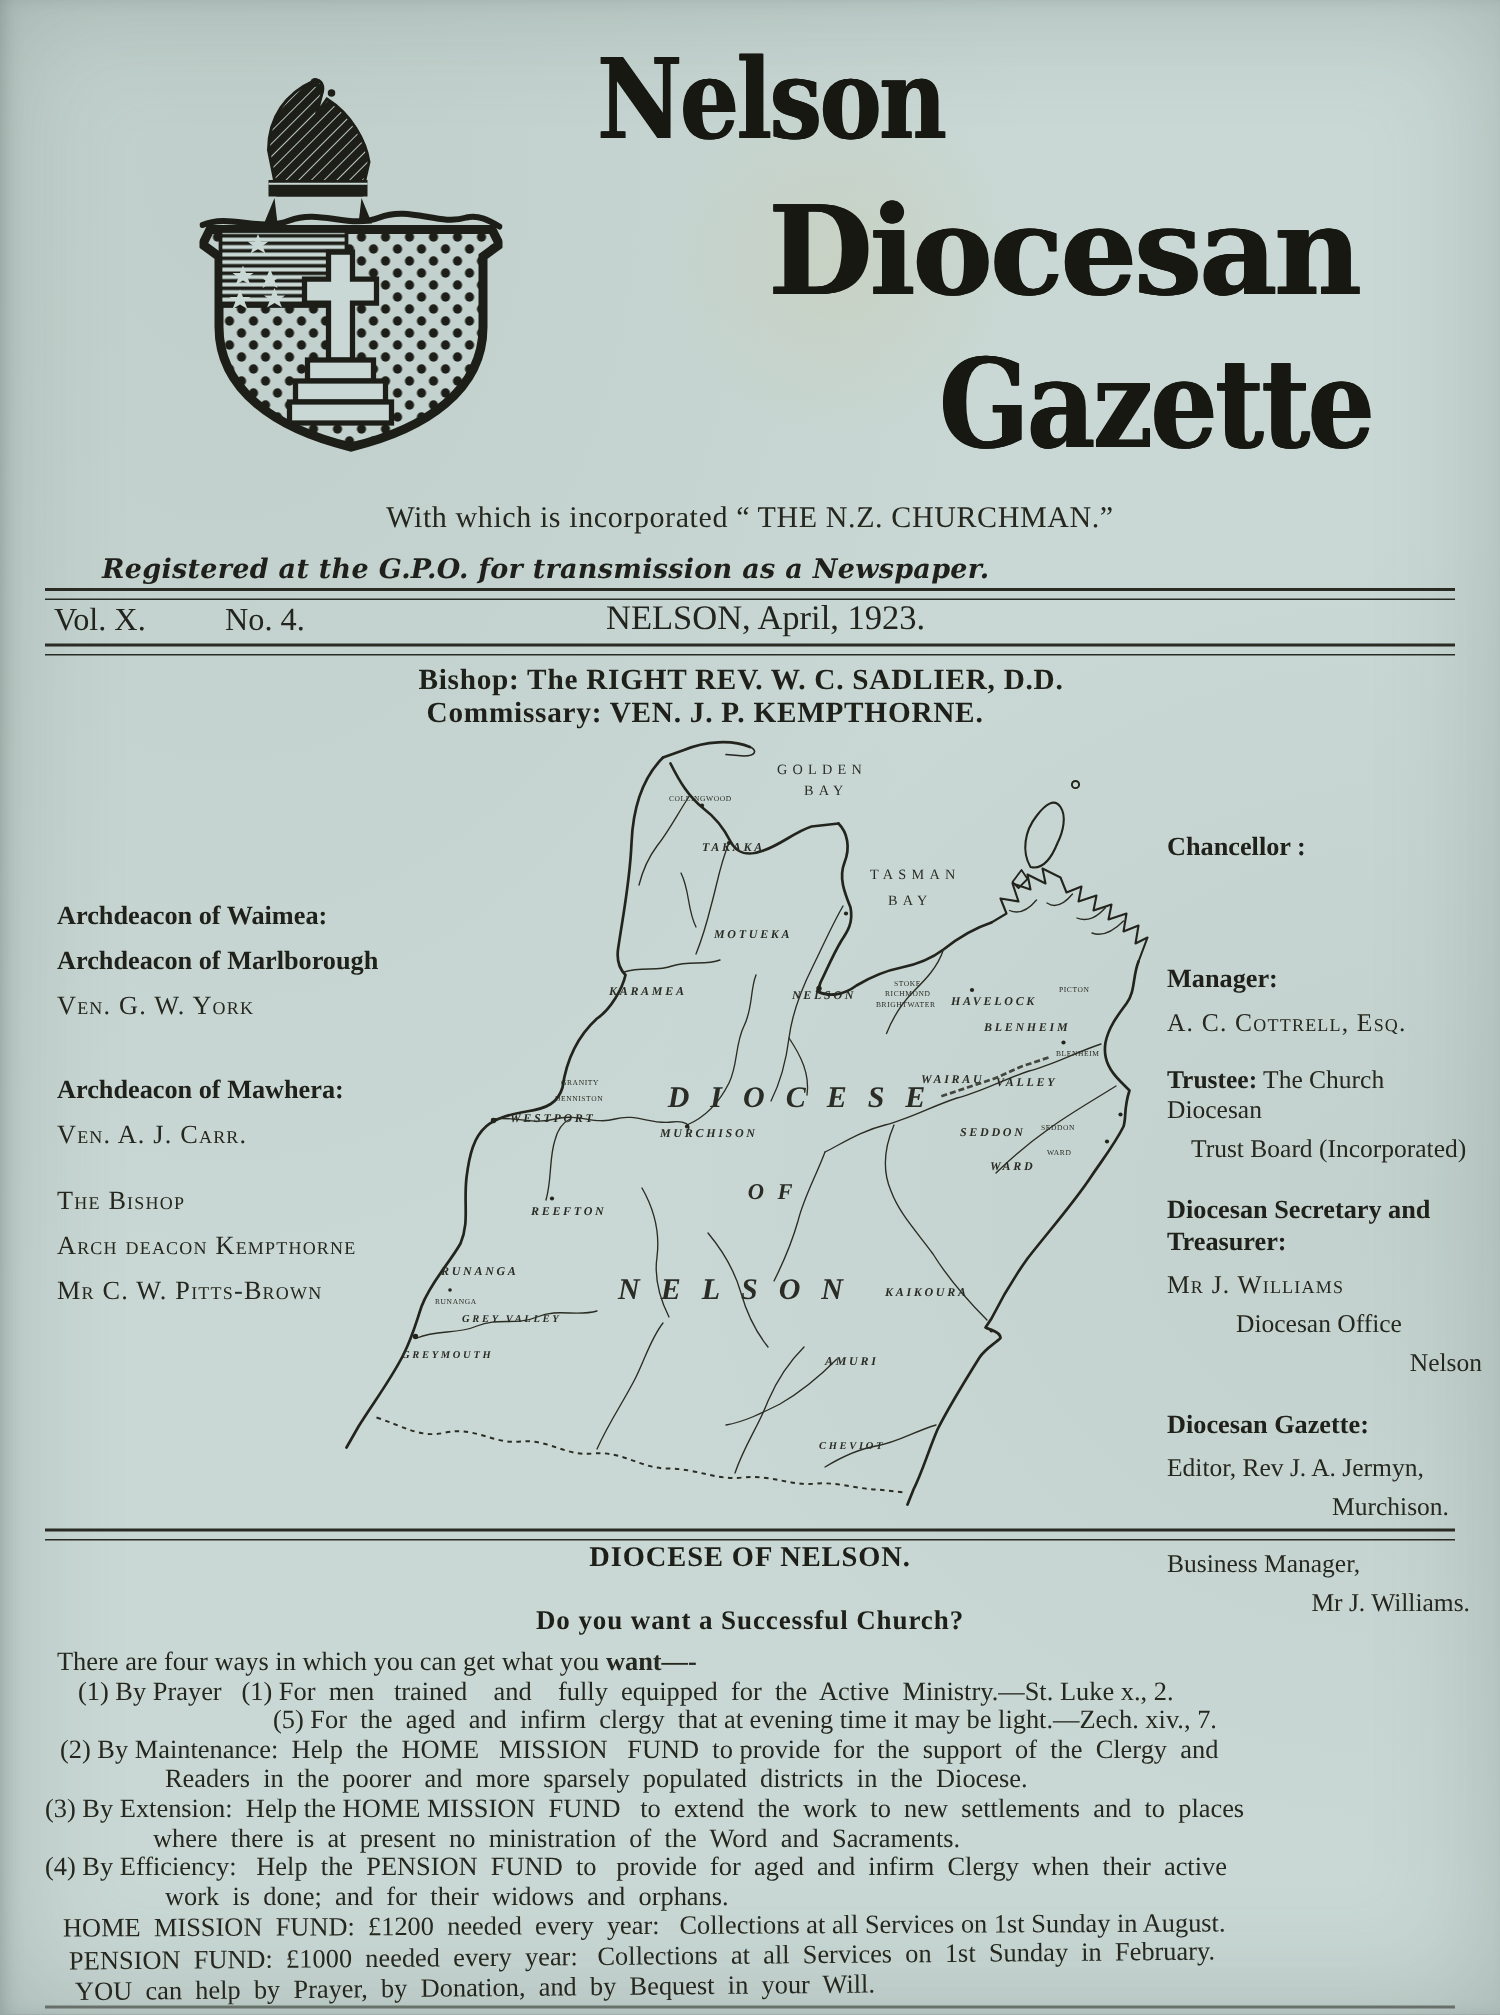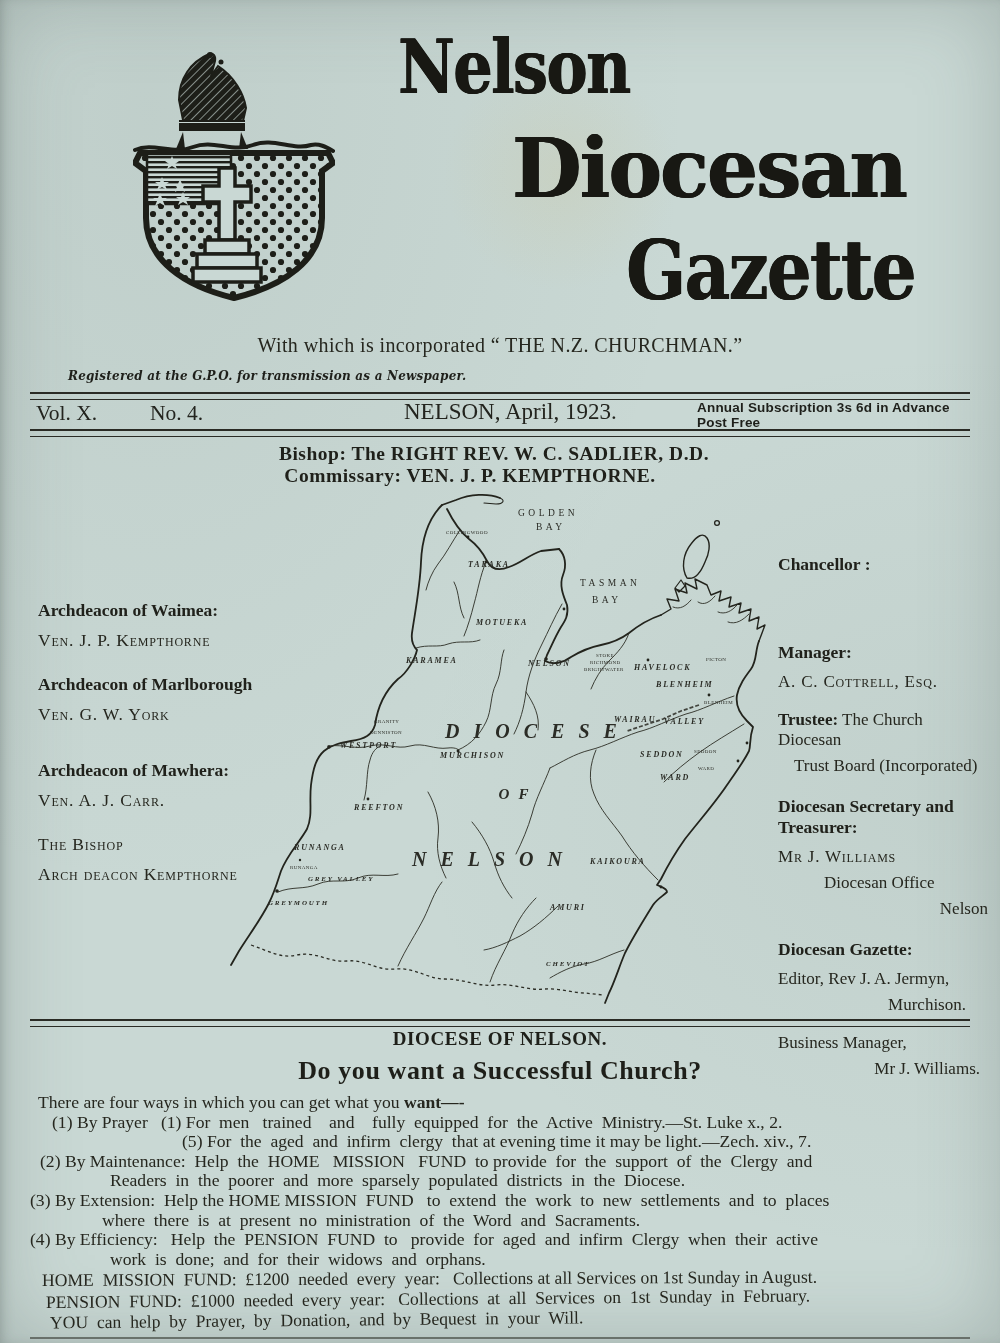--- a/index.html
+++ b/index.html
@@ -15,21 +15,21 @@
   }
   .abs{position:absolute;}
   
   .gothic{font-family:"DejaVu Serif", serif;font-weight:800;color:#181813;
           letter-spacing:-2px;transform-origin:left top;
           text-shadow:.6px 0 0 #181813, -.4px 0 0 #181813;}
   .t1{left:398px;top:24px;font-size:74px;transform:scaleX(.84);}
   .t2{left:512px;top:120px;font-size:82px;transform:scaleX(.98);}
   .t3{left:626px;top:222px;font-size:82px;transform:scaleX(.86);}
   .incorporated{left:0;top:334px;width:100%;text-align:center;font-size:20px;letter-spacing:.4px;color:#26271f;}
-  .registered{left:68px;top:369px;font-size:12px;font-weight:bold;font-style:italic;
+  .registered{left:68px;top:369px;font-size:18px;font-weight:bold;font-style:italic;
               font-family:"DejaVu Serif",serif;letter-spacing:.2px;color:#1f201b;}
   
   .rule-double{left:30px;width:940px;height:5px;border-top:2.5px solid #2a2b25;border-bottom:1.4px solid #2a2b25;}
   .rule-single{left:30px;width:940px;border-top:2px solid rgba(42,43,37,.55);}
   
   .issue{font-size:21.5px;color:#23241e;}
   .vol{left:36px;top:401px;}
   .no{left:150px;top:401px;}
   .place-date{left:404px;top:399px;font-size:23px;}
   .subs{left:697px;top:400px;font-family:"Liberation Sans",sans-serif;font-weight:bold;
@@ -62,21 +62,21 @@
   .ml-big{font-size:20px;letter-spacing:14px;font-style:italic;font-weight:600;}
   .ml-of{font-size:15px;letter-spacing:9px;font-style:italic;font-weight:600;}
   .ml-region{font-size:8px;letter-spacing:1.8px;font-style:italic;font-weight:bold;}
   .ml-tiny{font-size:5px;letter-spacing:.4px;}
   .town{fill:#23241d;}
   
   .hatchline{stroke:#c9d8d4;stroke-width:1.2;}
   
   .bodyblk{left:30px;top:1028px;width:940px;}
   .bh{ text-align:center;font-weight:bold;font-size:19px;letter-spacing:.6px;margin:0;color:#1e1f19;}
-  .bh2{margin-top:6px;font-size:26px;}
+  .bh2{margin-top:20px;font-size:18px;}
   .bline{font-size:17.6px;line-height:19.6px;white-space:pre-wrap;color:#26271f;margin:0;}
   .b-intro{margin:7px 0 0 8px;}
   .b0{margin-left:22px;} .b1,.b2{margin-left:152px;}
   .b3{margin-left:10px;} .b4{margin-left:80px;}
   .b5{margin-left:0px;}  .b6{margin-left:72px;}
   .b7{margin-left:0px;}  .b8{margin-left:80px;}
   .b9{margin-left:12px;transform:rotate(-.25deg);}
   .b10{margin-left:16px;transform:rotate(-.5deg);}
   .b11{margin-left:20px;transform:rotate(-.55deg);}
   .bold{font-weight:bold;}
@@ -139,43 +139,39 @@
   <div class="abs gothic t2">Diocesan</div>
   <div class="abs gothic t3">Gazette</div>
 
   <div class="abs incorporated">With which is incorporated “ THE  N.Z.  CHURCHMAN.”</div>
   <div class="abs registered">Registered at the G.P.O. for transmission as a Newspaper.</div>
 
   <div class="abs rule-double" style="top:392px"></div>
   <div class="abs issue vol">Vol. X.</div>
   <div class="abs issue no">No. 4.</div>
   <div class="abs issue place-date">NELSON, April, 1923.</div>
-  <div class="abs subs">
-    <div>Annual Subscription 3s 6d in Advance</div>
-    <div>Post Free</div>
-  </div>
   <div class="abs rule-double" style="top:429px"></div>
 
   <div class="abs off-line off1">
     <span class="off-label">Bishop:</span><span class="off-name"> The RIGHT REV. W. C. SADLIER, D.D.</span>
   </div>
   <div class="abs off-line off2">
     <span class="off-label">Commissary:</span><span class="off-name"> VEN. J. P. KEMPTHORNE.</span>
   </div>
 
   <div class="abs colL">
     <p class="col-h">Archdeacon of Waimea:</p>
-    <p class="col-v">Ven. J. P. Kempthorne</p>
     <p class="col-h">Archdeacon of Marlborough</p>
     <p class="col-v">Ven. G. W. York</p>
     <div class="gap1"></div>
     <p class="col-h">Archdeacon of Mawhera:</p>
     <p class="col-v">Ven. A. J. Carr.</p>
     <p class="col-v tight">The Bishop</p>
     <p class="col-v tight">Arch deacon Kempthorne</p>
+    <p class="col-v tight">Mr C. W. Pitts-Brown</p>
   </div>
 
   <div class="abs colR">
     <p class="col-h">Chancellor :</p>
     <div style="height:58px"></div>
     <p class="col-h">Manager:</p>
     <p class="rtext sc">A. C. Cottrell, Esq.</p>
     <div class="gap1"></div>
     <p class="rtext"><span class="col-h" style="font-size:17px">Trustee:</span><span> The Church Diocesan</span></p>
     <p class="rtext indent1">Trust Board (Incorporated)</p>

